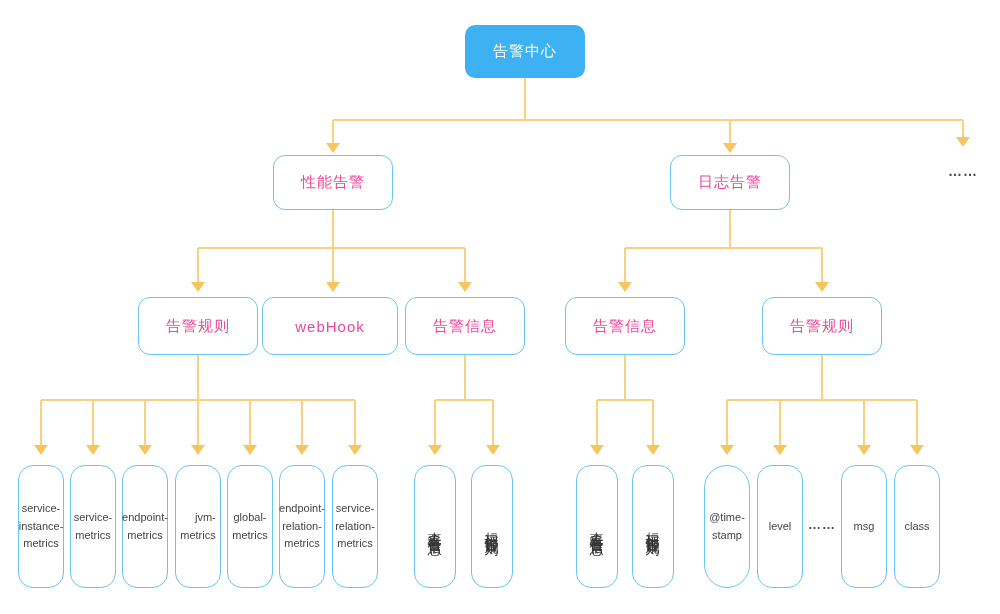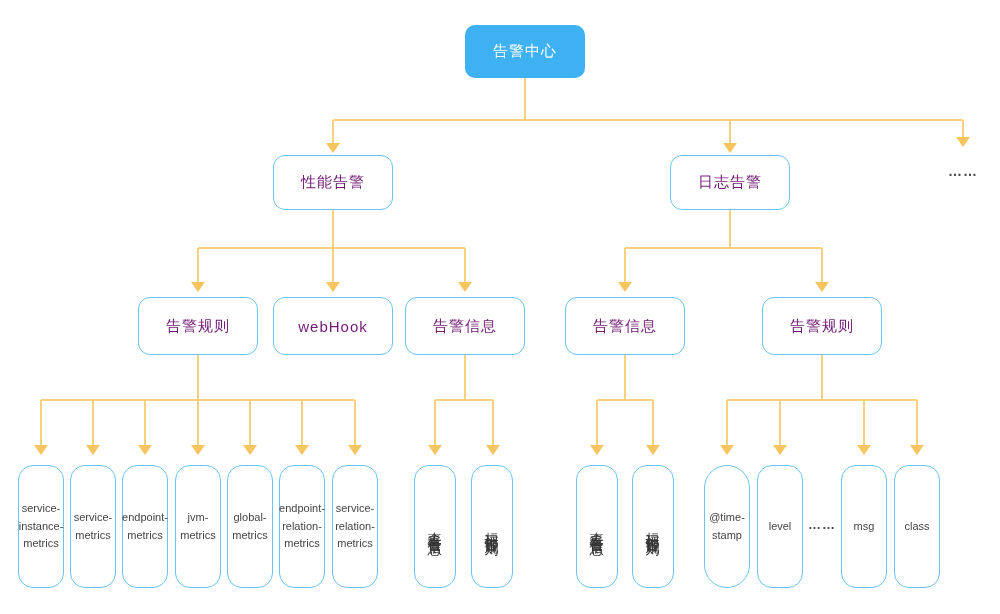--- a/index.html
+++ b/index.html
@@ -7,21 +7,21 @@
     position:relative;
     width:1000px;height:614px;
     background:#ffffff;
     font-family:"Liberation Sans","DejaVu Sans",sans-serif;
     overflow:hidden;
   }
   #connectors{position:absolute;left:0;top:0;z-index:0;}
   .node{
     position:absolute;z-index:1;box-sizing:border-box;
     display:flex;align-items:center;justify-content:center;
-    background:#ffffff;border:1.5px solid #67C4F4;color:#701a75;
+    background:#ffffff;border:1.5px solid #67C4F4;color:#ec4899;
     text-align:center;
   }
   .root{
     background:#3EB1F2;border:none;color:#fff;
     border-radius:10px;font-size:15px;letter-spacing:1px;
   }
   .box{border-radius:12px;font-size:15px;letter-spacing:1px;}
   .tall{
     border-radius:15px;font-size:11px;color:#444;
     white-space:pre-line;line-height:1.6;padding:2px;
@@ -33,26 +33,26 @@
   .dots{
     position:absolute;z-index:1;color:#4a4a4a;font-weight:bold;
     font-size:14px;letter-spacing:1px;text-align:center;
   }
   
   #n-root{left:465px;top:25px;width:120px;height:53px;}
   #n-perf{left:273px;top:155px;width:120px;height:55px;}
   #n-log{left:670px;top:155px;width:120px;height:55px;}
   #n-more-top{left:938px;top:158px;width:50px;height:26px;line-height:26px;}
   #n-perf-rules{left:138px;top:297px;width:120px;height:58px;}
-  #n-webhook{left:273px;top:297px;width:120px;height:58px;}
+  #n-webhook{left:262px;top:297px;width:136px;height:58px;}
   #n-perf-info{left:405px;top:297px;width:120px;height:58px;}
   #n-log-info{left:565px;top:297px;width:120px;height:58px;}
   #n-log-rules{left:762px;top:297px;width:120px;height:58px;}
   .tall{top:465px;height:123px;width:46px;}
-  #n-m1{left:18px;}#n-m2{left:70px;}#n-m3{left:122px;}#n-m4{left:175px;}
+  #n-m1{left:18px;}#n-m2{left:70px;}#n-m3{left:122px;}#n-m4{left:175px;text-align:right;}
   #n-m5{left:227px;}#n-m6{left:279px;}#n-m7{left:332px;}
   .vtext{top:465px;height:123px;width:42px;}
   #n-v1{left:414px;}#n-v2{left:471px;}#n-v3{left:576px;}#n-v4{left:632px;}
   #n-f1{left:704px;border-radius:23px;}#n-f2{left:757px;}#n-f3{left:841px;}#n-f4{left:894px;border-radius:15px;}
   #n-more-fields{left:800px;top:514px;width:44px;height:22px;line-height:22px;font-size:13px;}
 </style>
 </head>
 <body>
 
 <div id="canvas">

